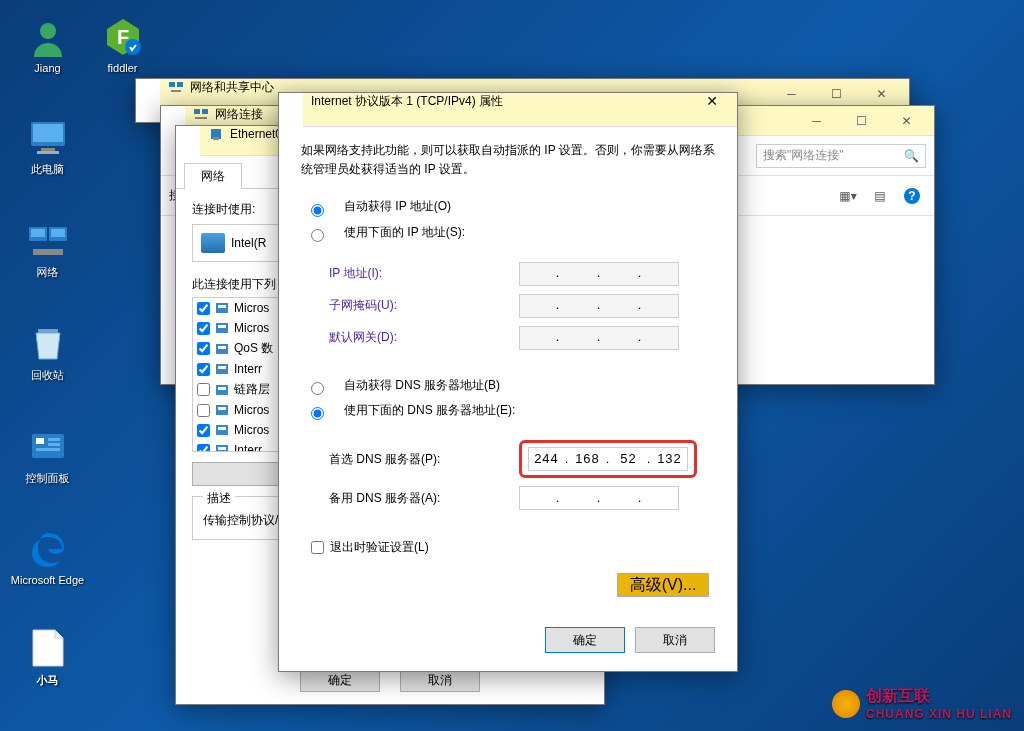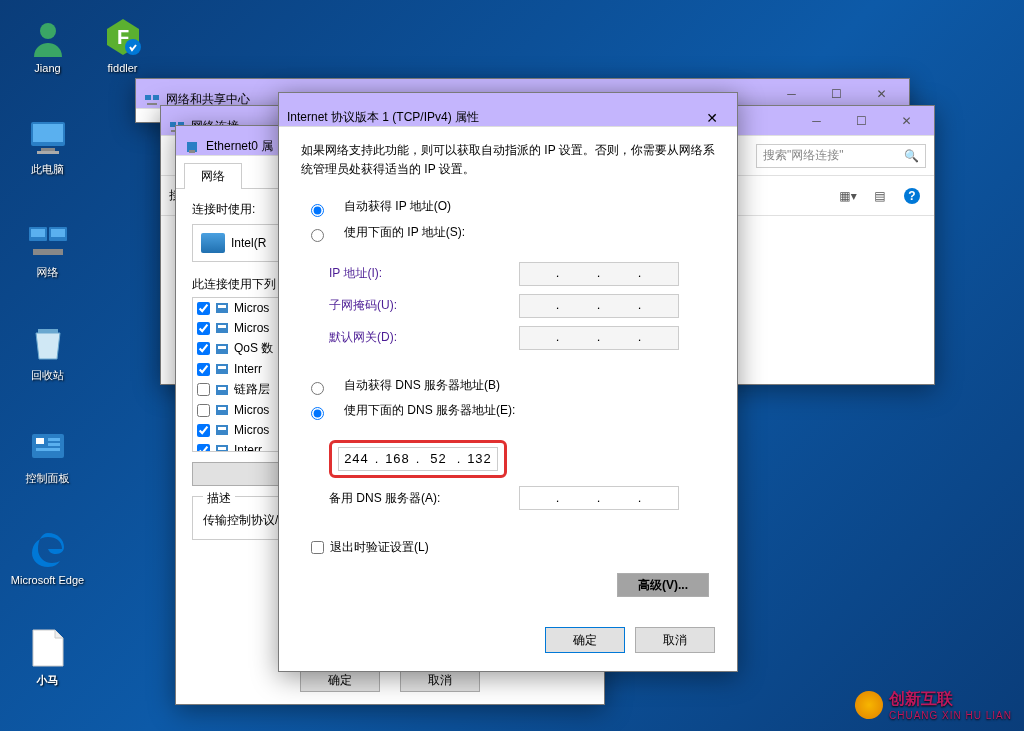--- a/index.html
+++ b/index.html
@@ -6,21 +6,21 @@
 body { width: 1024px; height: 731px; overflow: hidden; background: linear-gradient(135deg, #0a3d7a 0%, #0d5aa8 50%, #0a3d7a 100%); position: relative; font-size: 12px; }
 
 
 .desktop-icons { position: absolute; top: 10px; left: 10px; }
 .desktop-icon { width: 75px; height: 85px; text-align: center; color: #fff; font-size: 11px; cursor: pointer; padding-top: 6px; }
 .desktop-icon .icon-img { width: 42px; height: 42px; margin: 0 auto 4px; display: flex; align-items: center; justify-content: center; }
 .desktop-icon .label { text-shadow: 1px 1px 2px #000; }
 
 
 .window { position: absolute; background: #fff; border: 1px solid #7a7a7a; box-shadow: 0 5px 25px rgba(0,0,0,0.4); }
-.titlebar { height: 30px; display: flex; align-items: flex-end; padding: 0 5px 0 8px; background: #c4b5fd; border-bottom: 1px solid #e0e0e0; }
+.titlebar { height: 30px; display: flex; align-items: flex-start; padding: 0 5px 0 8px; background: #fef9c3; border-bottom: 1px solid #e0e0e0; margin-left: 24px; }
 .titlebar .icon { width: 16px; height: 16px; margin-right: 6px; flex-shrink: 0; }
 .titlebar .title { flex: 1; font-size: 12px; color: #000; }
 .win-controls { display: flex; }
 .win-btn { width: 45px; height: 29px; display: flex; align-items: center; justify-content: center; cursor: pointer; color: #555; }
 
 
 #win-netcenter { top: 78px; left: 135px; width: 775px; height: 45px; }
 
 
 #win-netconn { top: 105px; left: 160px; width: 775px; height: 280px; }
@@ -67,28 +67,28 @@
 .field-group.no-border { border: none; padding: 6px 14px 6px; }
 .field-row { display: flex; align-items: center; margin: 8px 0; }
 .field-row .flabel { width: 190px; color: #4c1d95; }
 .field-row .flabel.enabled { color: #000; }
 .ip-input { width: 160px; height: 24px; border: 1px solid #ccc; background: #fff; display: flex; align-items: center; font-family: Consolas, monospace; font-size: 13px; letter-spacing: 1px; }
 .ip-input.disabled { background: #f5f5f5; }
 .ip-input .octet { flex: 1; text-align: center; }
 .ip-input .dot { width: 6px; text-align: center; }
 .highlight-box { border: 3px solid #e03030; border-radius: 6px; padding: 4px 6px; display: inline-flex; }
 .check-row { display: flex; align-items: center; gap: 6px; margin: 14px 0 0 10px; }
-.adv-btn { position: absolute; right: 28px; bottom: 74px; width: 92px; height: 24px; border: 1px solid #adadad; background: #a3a3a3; font-size: 12px; cursor: pointer; display: flex; align-items: center; justify-content: center; font-weight: bold; }
+.adv-btn { position: absolute; right: 28px; bottom: 74px; width: 92px; height: 24px; border: 1px solid #adadad; background: #eab308; font-size: 16px; cursor: pointer; display: flex; align-items: center; justify-content: center; }
 #win-ipv4 .ok-cancel { position: absolute; right: 22px; bottom: 18px; display: flex; gap: 10px; }
 .ok-btn { width: 80px; height: 26px; border: 1px solid #0078d7; background: #e1e1e1; display: flex; align-items: center; justify-content: center; font-size: 12px; cursor: pointer; }
 .cancel-btn { width: 80px; height: 26px; border: 1px solid #adadad; background: #e1e1e1; display: flex; align-items: center; justify-content: center; font-size: 12px; cursor: pointer; }
 
 
 .watermark { position: absolute; right: 12px; bottom: 10px; color: #be185d; font-size: 16px; font-weight: bold; display: flex; align-items: center; gap: 6px; text-shadow: 0 1px 2px #000; }
-.watermark .sub { font-size: 10px; letter-spacing: 1px; display: block; font-weight: normal; }
+.watermark .sub { font-size: 12px; letter-spacing: 1px; display: block; font-weight: bold; }
 .watermark .logo { width: 28px; height: 28px; background: radial-gradient(#f7b500, #e08000); border-radius: 50%; transform: rotate(20deg); }
 
 
 svg { display: block; }
 </style>
 </head>
 <body>
 
 <div class="desktop-icons">
   <div class="desktop-icon" style="float:left;">
@@ -409,20 +409,21 @@
     <div class="radio-row">
       <input type="radio" style="">
       <span>自动获得 DNS 服务器地址(B)</span>
     </div>
     <div class="radio-row">
       <input type="radio" checked="" style="">
       <span>使用下面的 DNS 服务器地址(E):</span>
     </div>
     <div class="field-group no-border" style="margin-left:14px;">
       <div class="field-row">
+        <span class="flabel enabled">首选 DNS 服务器(P):</span>
         <span class="highlight-box">
           <div class="ip-input">
             <span class="octet">244</span>
               <span class="dot">.</span>
             <span class="octet">168</span>
               <span class="dot">.</span>
             <span class="octet">52</span>
               <span class="dot">.</span>
             <span class="octet">132</span>
           </div>

